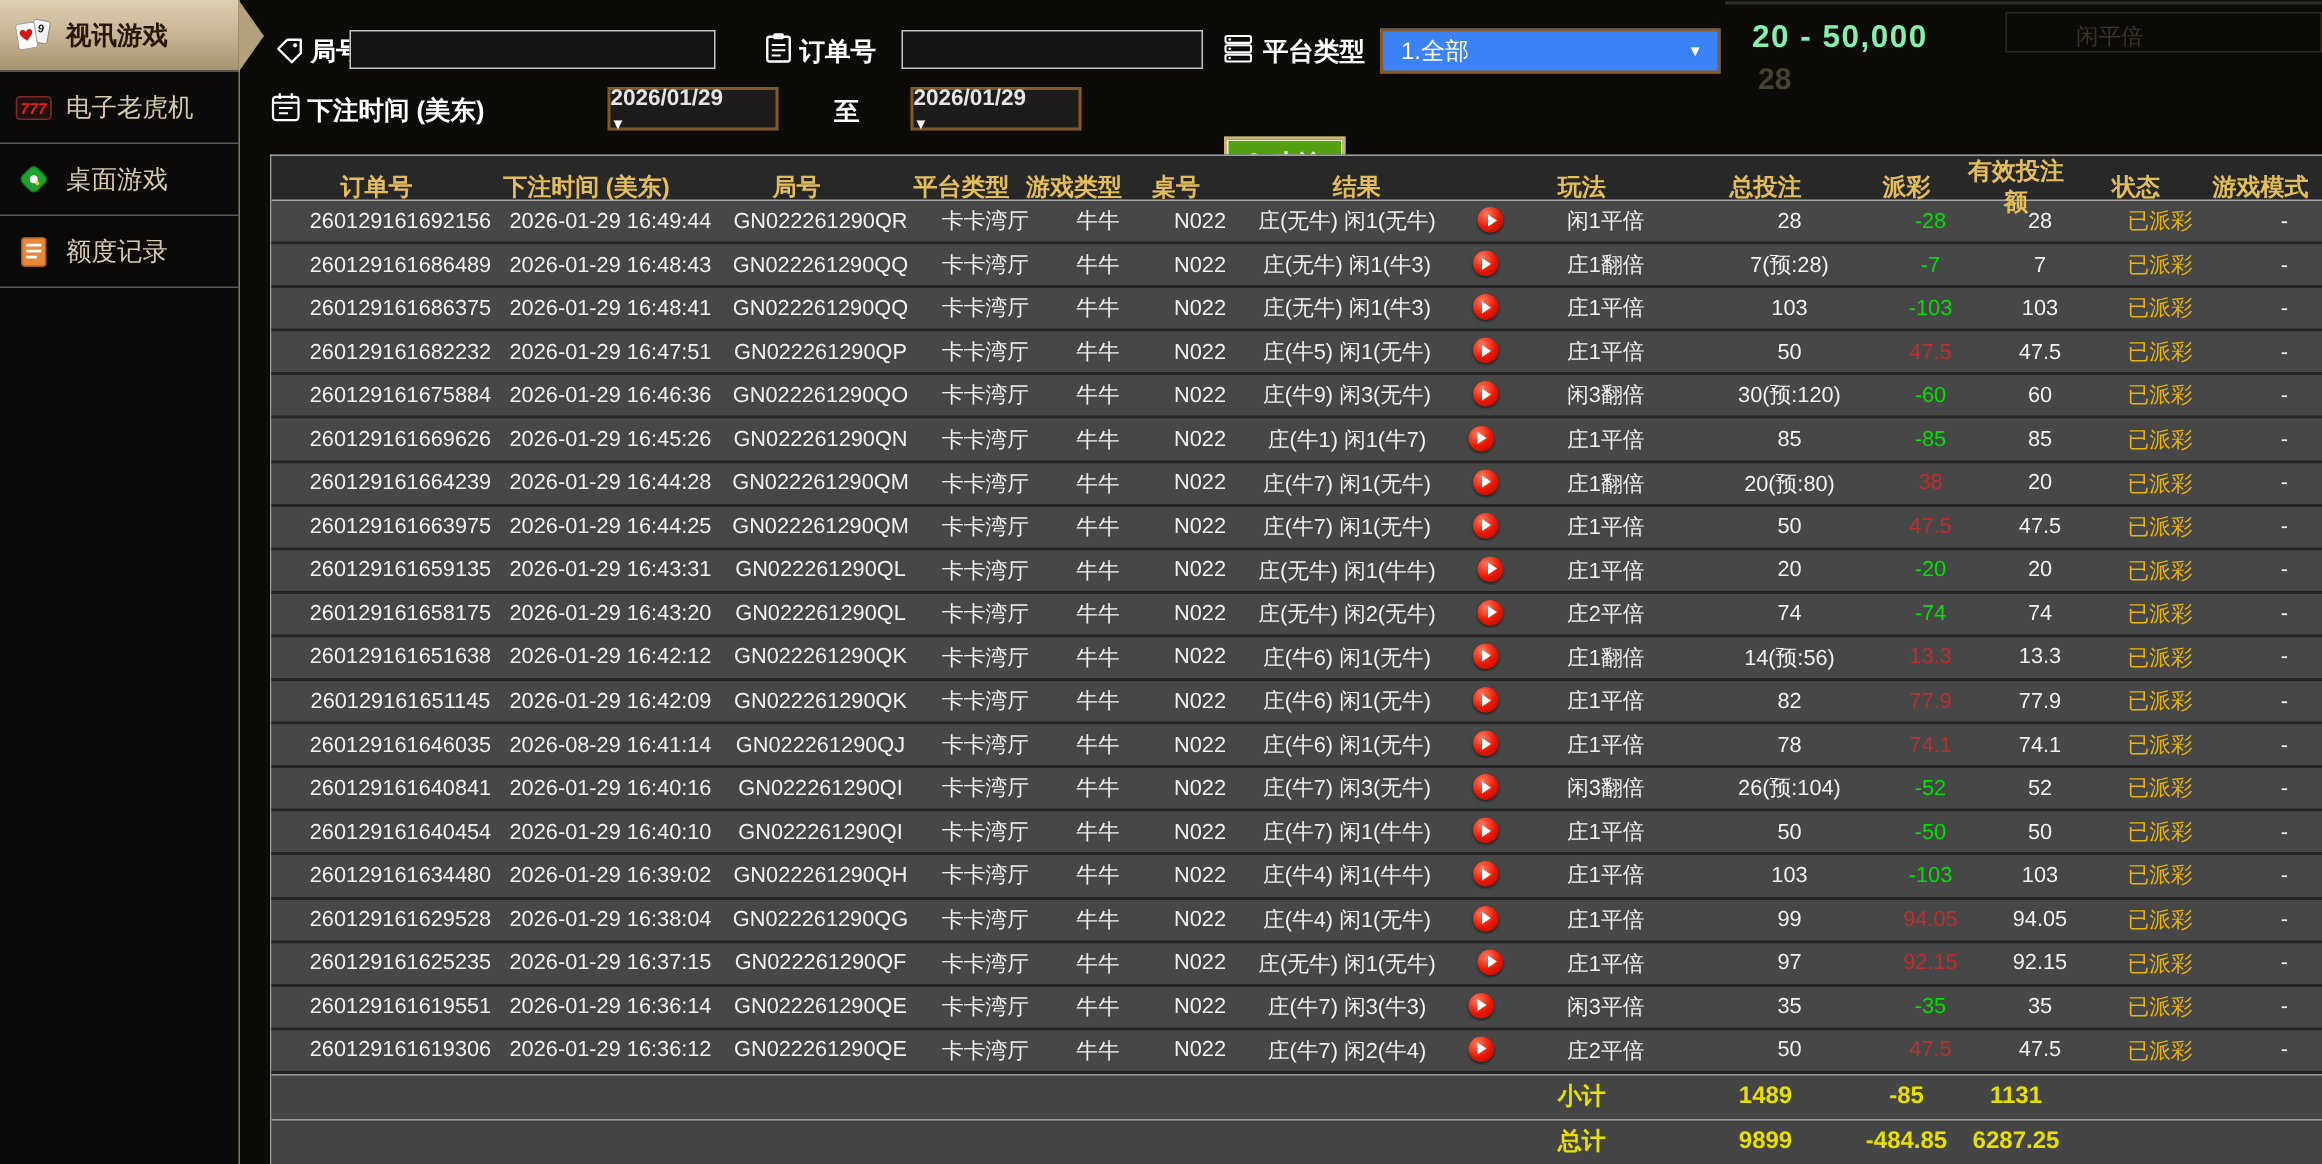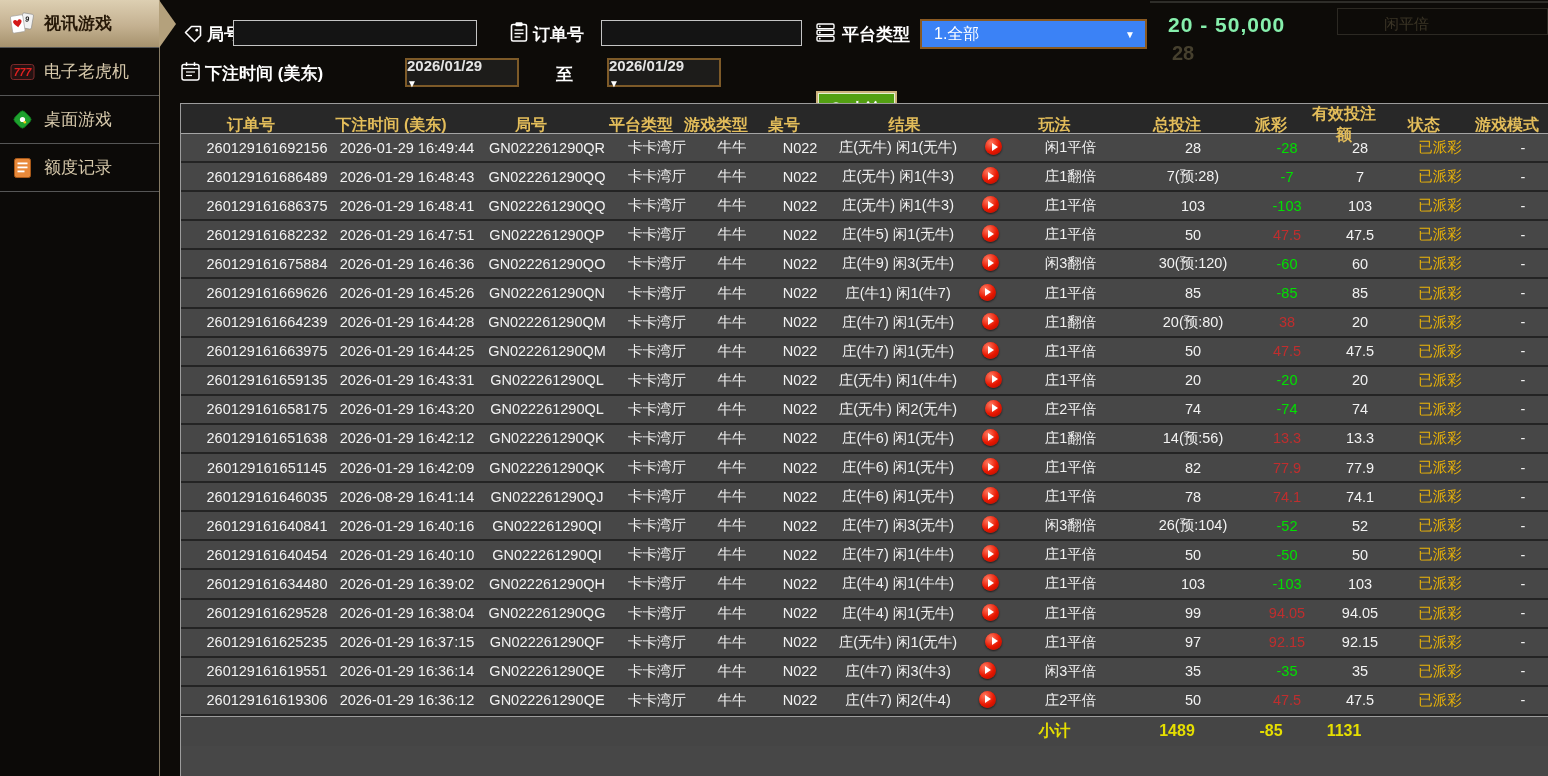--- a/index.html
+++ b/index.html
@@ -580,14 +580,29 @@
         <div class="cell"></div>
         <div class="cell"></div>
         <div class="cell"></div>
       <div class="cell">小计</div>
       <div class="cell">1489</div>
       <div class="cell">-85</div>
       <div class="cell">1131</div>
       <div class="cell"></div>
         <div class="cell"></div>
     </div>
+    <div class="t-foot">
+      <div class="cell"></div>
+        <div class="cell"></div>
+        <div class="cell"></div>
+        <div class="cell"></div>
+        <div class="cell"></div>
+        <div class="cell"></div>
+        <div class="cell"></div>
+      <div class="cell">总计</div>
+      <div class="cell">9899</div>
+      <div class="cell">-484.85</div>
+      <div class="cell">6287.25</div>
+      <div class="cell"></div>
+        <div class="cell"></div>
+    </div>
   </div>
 </div>
 
 </body></html>

